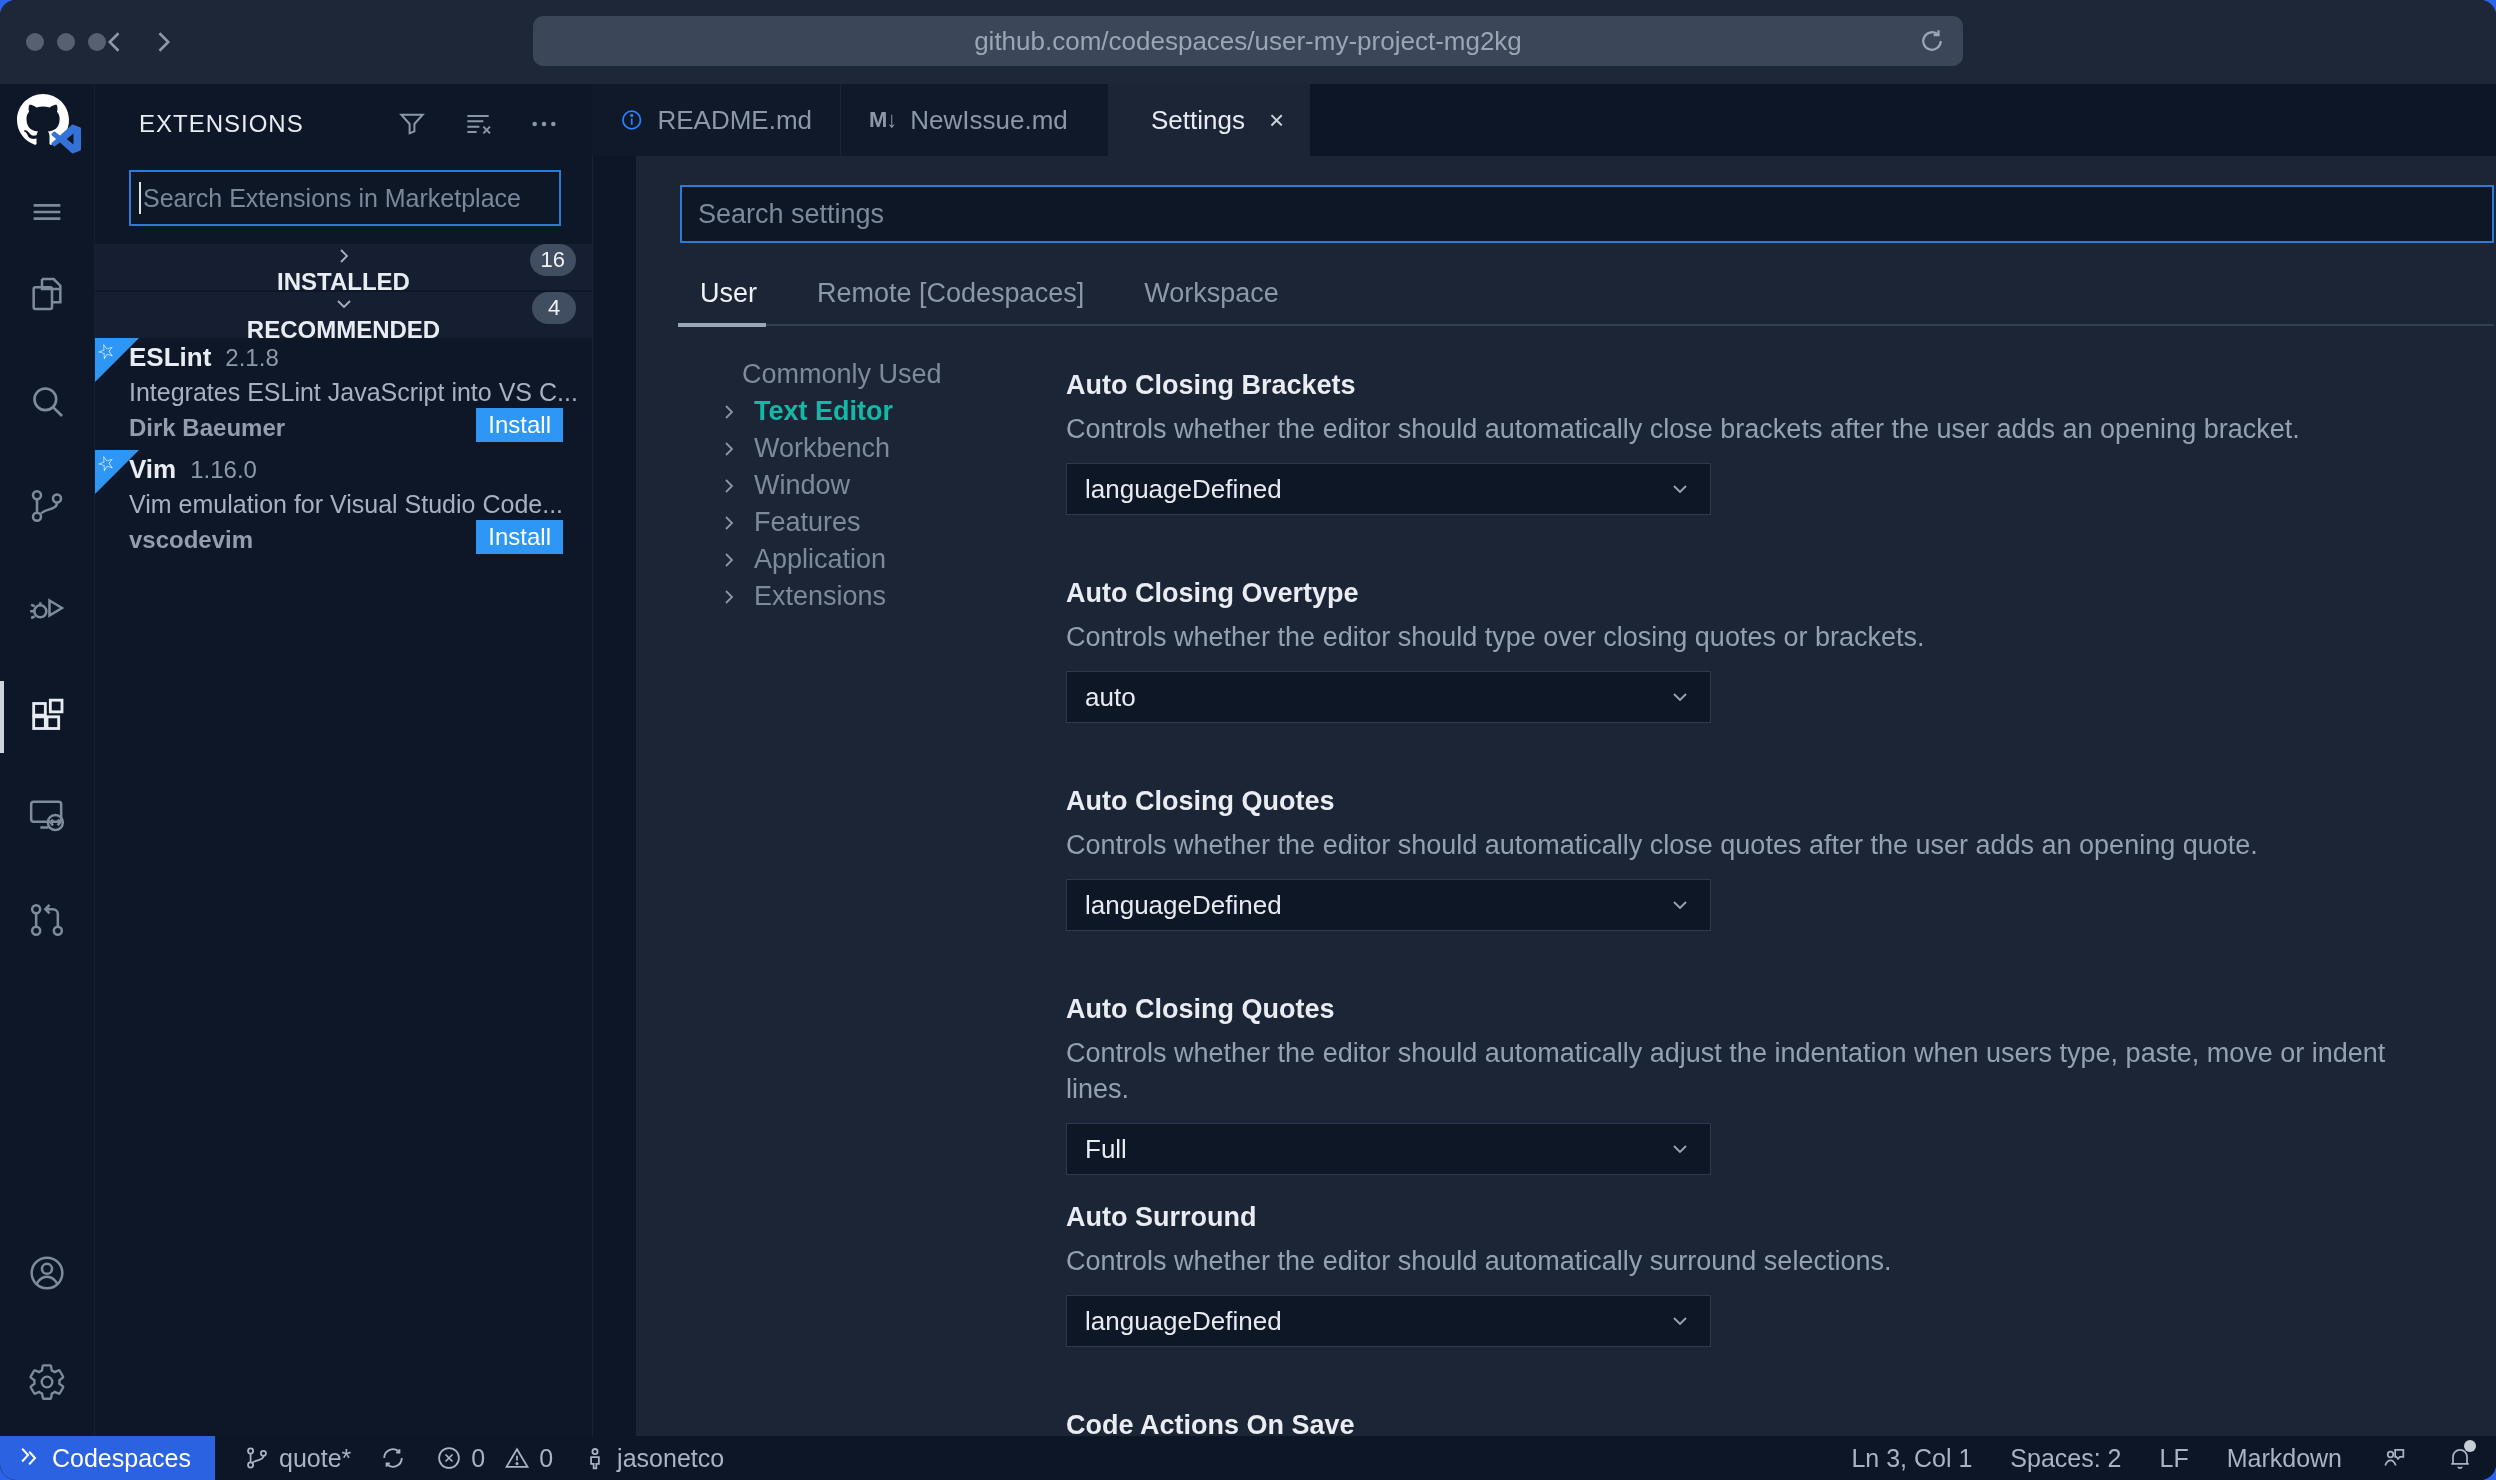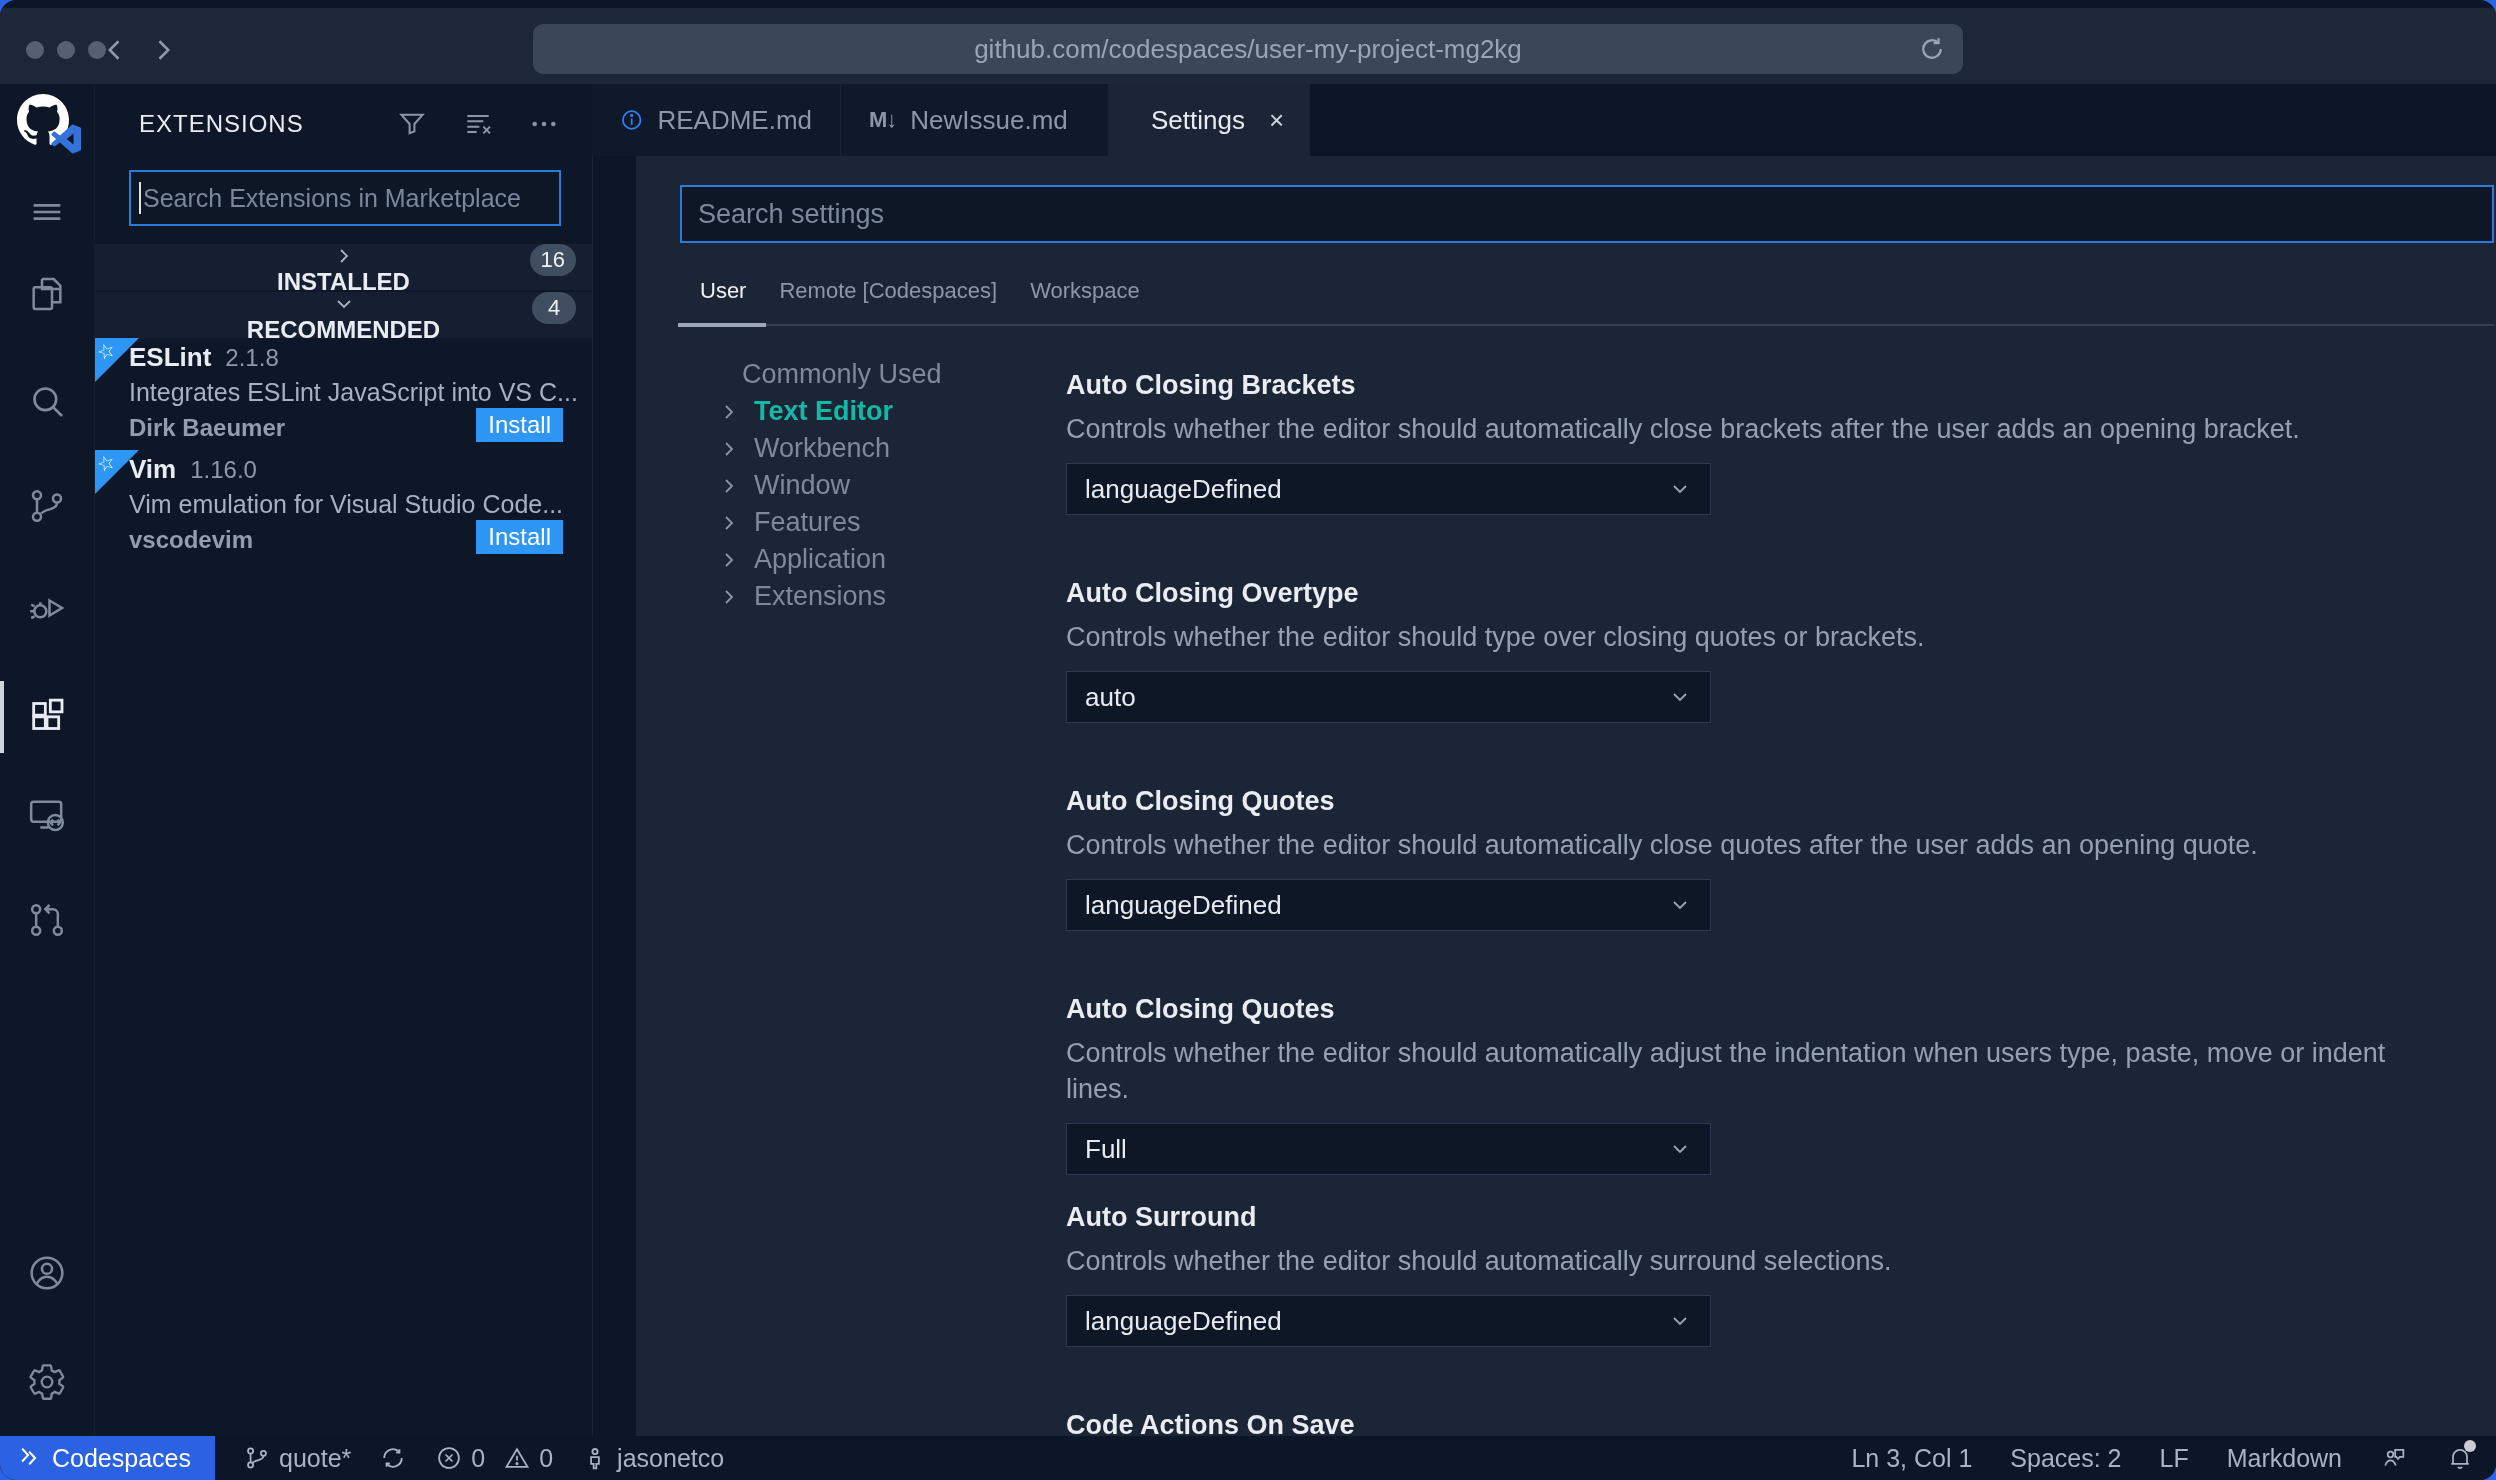--- a/index.html
+++ b/index.html
@@ -1,20 +1,20 @@
 <!DOCTYPE html>
 <html><head>
 <meta charset="utf-8">
 <style>
   html,body{margin:0;padding:0;width:2496px;height:1480px;background:#2c63e8;
     font-family:"Liberation Sans","DejaVu Sans",sans-serif;-webkit-font-smoothing:antialiased;}
   .window{position:absolute;inset:0;border-radius:16px;overflow:hidden;background:#0d1626;}
 
   
-  .chrome{position:absolute;left:0;top:0;right:0;height:84px;background:#1e2737;border-bottom:1px solid #0a111e;margin-top:8px;}
+  .chrome{position:absolute;left:0;top:0;right:0;height:84px;background:#1e2737;border-bottom:1px solid #0a111e;}
   .traffic{position:absolute;top:33px;left:26px;display:flex;gap:13px;}
   .traffic span{width:18px;height:18px;border-radius:50%;background:#566070;display:block;}
   .navbtn{position:absolute;top:22px;width:40px;height:40px;color:#8f99aa;display:flex;align-items:center;justify-content:center;}
   .nav-back{left:96px;}.nav-fwd{left:142px;}
   .urlbar{position:absolute;left:533px;top:16px;width:1430px;height:50px;border-radius:10px;background:#3b4759;
     display:flex;align-items:center;justify-content:center;color:#9aa5b5;font-size:26px;}
   .urlbar .reload{position:absolute;right:16px;top:10px;color:#9aa5b5;}
 
   
   .activitybar{position:absolute;left:0;top:84px;width:94px;bottom:44px;background:#0e1727;border-right:1px solid #16202f;}
@@ -54,21 +54,21 @@
     background:#0f1929;border-right:1px solid #1a2435;color:#8d97a8;font-size:26px;}
   .tab.active{background:#1c2535;color:#e7ebf2;}
   .tab .close{margin-left:10px;color:#cfd5de;font-size:26px;}
   .tab svg{width:28px;height:28px;}
   .md-glyph{font-size:22px;font-weight:bold;color:#8d97a8;letter-spacing:-1px;}
 
   .editor{position:absolute;left:592px;right:0;top:156px;bottom:44px;background:#1c2535;overflow:hidden;margin-left:44px;}
   .set-search{position:absolute;left:44px;top:29px;width:1814px;height:58px;background:#0e1726;border:2px solid #2b7cda;
     color:#e8ecf2;font-size:27px;padding:0 16px;box-sizing:border-box;outline:none;}
   .set-search::placeholder{color:#7e8a9c;}
-  .scopes{position:absolute;left:64px;top:122px;display:flex;gap:33px;font-size:22px;color:#8c97a9;}
+  .scopes{position:absolute;left:64px;top:122px;display:flex;gap:60px;font-size:27px;color:#8c97a9;}
   .scopes .scope.active{color:#eef1f6;}
   .scope-line{position:absolute;left:42px;top:168px;width:1816px;height:2px;background:#353f52;}
   .scope-underline{position:absolute;left:0;top:-1px;width:88px;height:4px;background:#9aa5b7;}
 
   .toc{position:absolute;left:0;top:200px;width:420px;}
   .toc-item{position:absolute;left:80px;height:37px;display:flex;align-items:center;gap:12px;
     font-size:27px;color:#7e899b;}
   .toc-item .chev{width:26px;color:#8b96a8;display:flex;justify-content:center;}
   .toc-item.noarrow{left:106px;}
   .toc-item.active{color:#14b8a6;font-weight:bold;}

